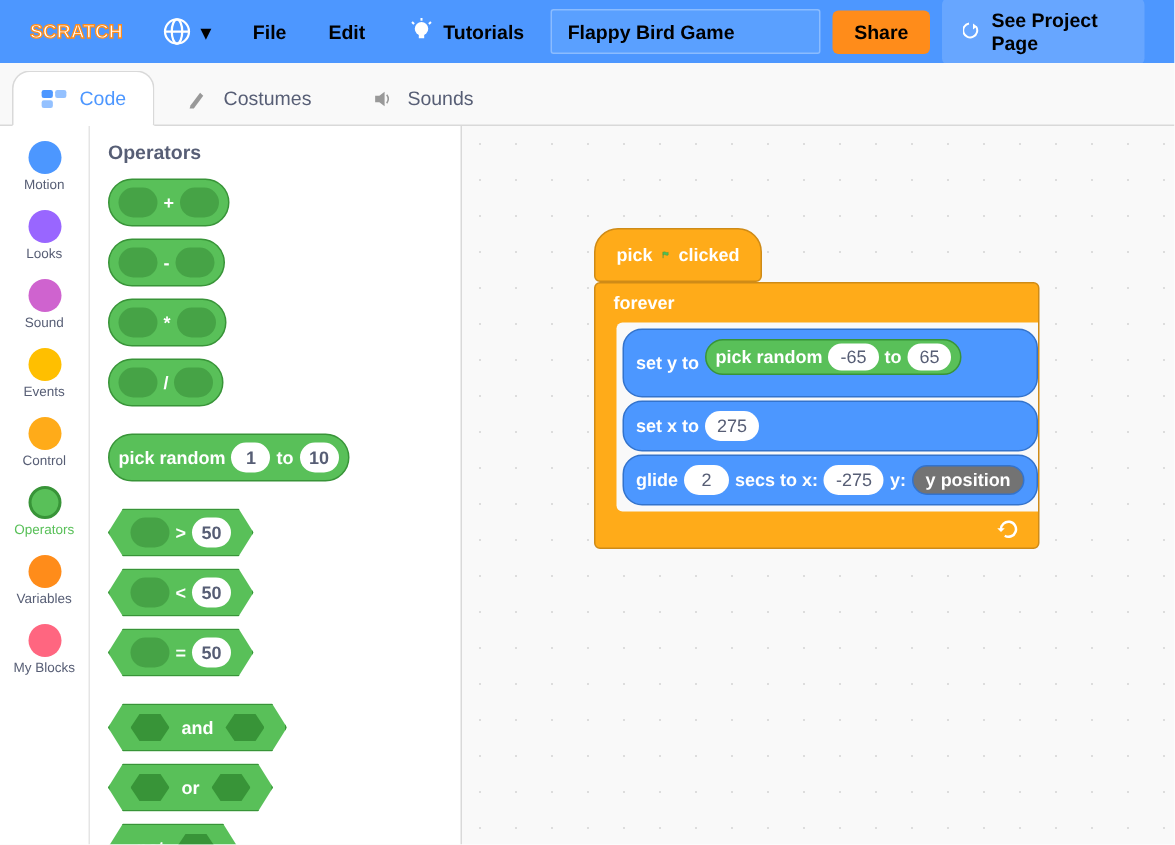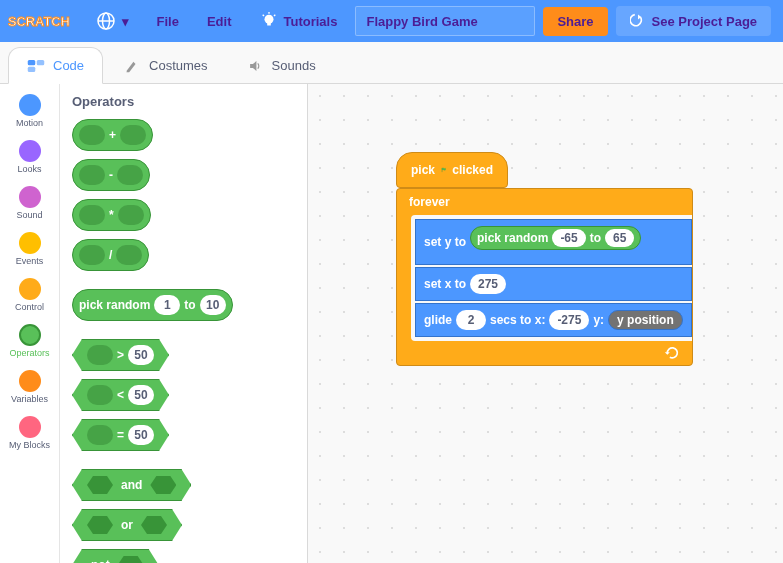--- a/index.html
+++ b/index.html
@@ -1,18 +1,18 @@
 <!DOCTYPE html>
 <html><head>
 <meta charset="utf-8">
 <style>
 * { box-sizing: border-box; margin: 0; padding: 0; font-family: "Helvetica Neue", Helvetica, Arial, sans-serif; }
 body { width: 783px; height: 563px; overflow: hidden; background: #fff; }
 
-.topbar { height: 42px; background: #4d97ff; display: flex; align-items: center; padding: 0 8px; gap: 8px; color: #4c1d95; font-size: 13px; font-weight: 700; }
+.topbar { height: 42px; background: #4d97ff; display: flex; align-items: center; padding: 0 20px; gap: 8px; color: #000000; font-size: 13px; font-weight: 700; }
 .scratch-logo { width: 70px; height: 28px; display: flex; align-items: center; justify-content: center; }
 .scratch-logo svg { width: 70px; height: 24px; }
 .tb-item { padding: 6px 10px; cursor: pointer; display: flex; align-items: center; gap: 6px; }
 .project-title { background: #5aa0ff; border: 1px solid rgba(255,255,255,0.3); border-radius: 2px; padding: 6px 10px; font-weight: 600; min-width: 180px; height: 30px; display: flex; align-items: center; }
 .share-btn { background: #ff8c1a; border-radius: 4px; padding: 7px 14px; font-weight: 700; cursor: pointer; }
 .see-project { background: rgba(255,255,255,0.15); border-radius: 4px; padding: 7px 14px; font-weight: 700; cursor: pointer; display: flex; align-items: center; gap: 6px; }
 
 .tabs { height: 42px; background: #f9f9f9; border-bottom: 1px solid #d9d9d9; display: flex; align-items: flex-end; padding-left: 8px; gap: 2px; }
 .tab { display: flex; align-items: center; gap: 8px; padding: 10px 18px; border-radius: 12px 12px 0 0; font-size: 13px; cursor: pointer; color: #575e75; margin-top: 11px; }
 .tab.active { background: #fff; color: #4d97ff; border: 1px solid #d9d9d9; border-bottom: 1px solid #fff; margin-bottom: -1px; }
@@ -41,22 +41,22 @@
 .hat { background: #ffab19; border: 1px solid #cf8b17; color: #fff; font-size: 12px; font-weight: 700; padding: 8px 14px 8px 14px; border-radius: 16px 16px 4px 4px; display: flex; align-items: center; gap: 6px; width: 112px; height: 36px; position: relative; }
 .hat::before { content: ""; position: absolute; left: 0; top: -8px; width: 60px; height: 16px; background: #ffab19; border: 1px solid #cf8b17; border-bottom: none; border-radius: 30px 30px 0 0; z-index: -1; }
 .flag-icon { width: 16px; height: 16px; }
 
 .cblock { background: #ffab19; border: 1px solid #cf8b17; color: #fff; font-size: 12px; font-weight: 700; border-radius: 4px; }
 .cblock-top { padding: 6px 12px; }
 .cblock-body { margin-left: 14px; background: #f9f9f9; border-radius: 4px 0 0 4px; padding: 4px 0 4px 4px; display: flex; flex-direction: column; gap: 2px; min-height: 20px; }
 .cblock-bottom { height: 24px; display: flex; align-items: center; justify-content: center; }
 .loop-icon { width: 20px; height: 14px; margin-left: auto; margin-right: 8px; }
 
-.motion { background: #4c97ff; border: 1px solid #3373cc; color: #fff; font-size: 12px; font-weight: 700; padding: 6px 8px; border-radius: 0; display: flex; align-items: center; gap: 4px; }
-.moval { background: #fff; min-width: 30px; height: 20px; border-radius: 10px; display: inline-flex; align-items: center; justify-content: center; color: #575e75; font-weight: 700; padding: 0 8px; }
+.motion { background: #4c97ff; border: 1px solid #3373cc; color: #fff; font-size: 12px; font-weight: 700; padding: 6px 8px; border-radius: 13px; display: flex; align-items: center; gap: 4px; }
+.moval { background: #fff; min-width: 30px; height: 20px; border-radius: 10px; display: inline-flex; align-items: center; justify-content: center; color: #575e75; font-weight: 400; padding: 0 8px; }
 .motion .op-block { height: 24px; padding: 0 6px; }
 .motion .op-block .moval { height: 18px; min-width: 26px; }
 .reporter-oval { background: #737373; border: 1px solid #3373cc; height: 20px; border-radius: 10px; padding: 0 8px; color: #fff; display: inline-flex; align-items: center; }
 </style>
 </head>
 <body>
 
 <div class="topbar">
   <div class="scratch-logo">
     <svg viewBox="0 0 120 36">

